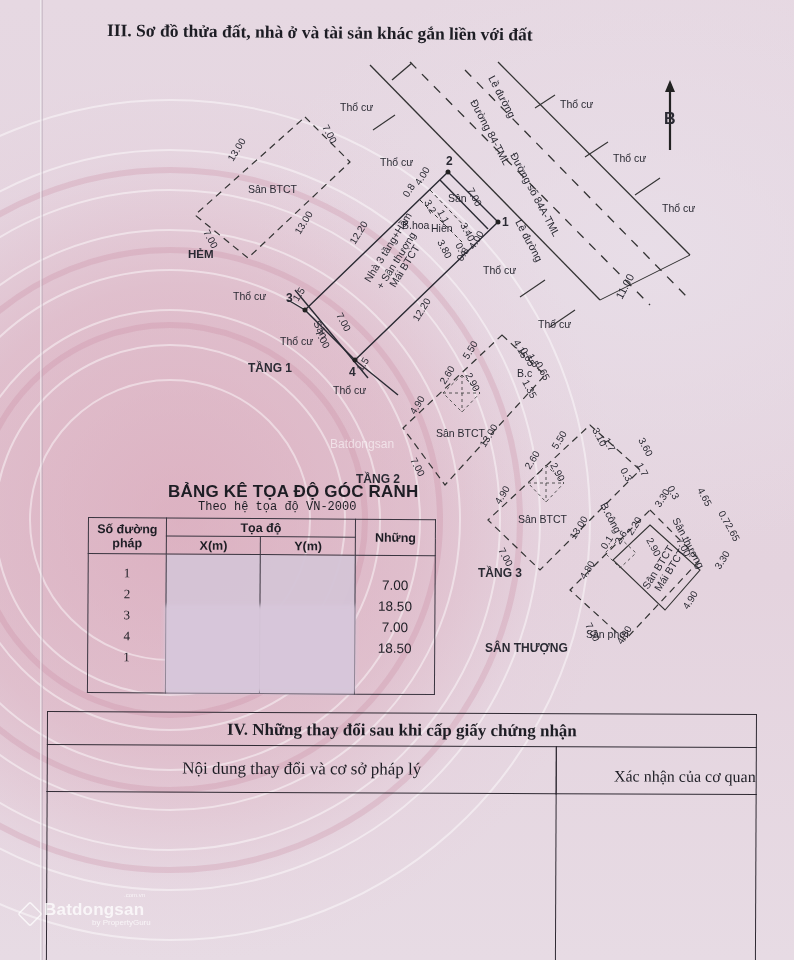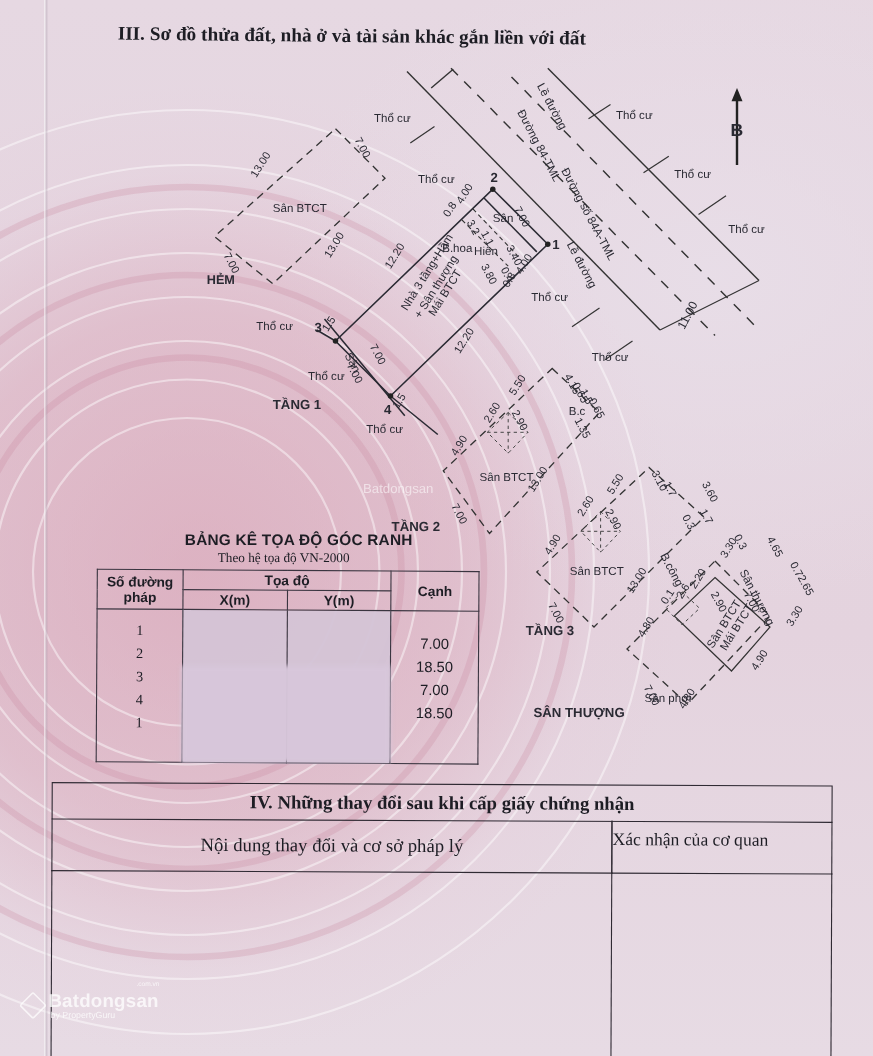--- a/index.html
+++ b/index.html
@@ -22,24 +22,24 @@
     background:linear-gradient(90deg, rgba(255,255,255,0.7), rgba(150,130,150,0.4));
   }
   .title-iii {
     position:absolute; left:107px; top:20px;
     font-family:"Liberation Serif", serif; font-weight:bold; font-size:17.5px;
     transform:rotate(0.6deg); transform-origin:left center;
   }
   .plot { position:absolute; inset:0; }
   .plot text { font-family:"Liberation Sans", sans-serif; fill:#2a2a33; }
   .coord-title {
-    position:absolute; left:168px; top:482px; font-weight:bold; font-size:14px; letter-spacing:0.2px;
+    position:absolute; left:168px; top:482px; font-weight:bold; font-size:17px; letter-spacing:0.2px;
   }
   .coord-sub {
-    position:absolute; left:198px; top:500px; font-family:Liberation Serif, serif; font-size:12px;
+    position:absolute; left:198px; top:500px; font-family:Liberation Mono, monospace; font-size:12px;
   }
   table.coords {
     position:absolute; left:88px; top:517px; width:348px; height:176px;
     border-collapse:collapse; font-size:12.5px;
     transform:rotate(0.35deg); transform-origin:left top;
   }
   table.coords th, table.coords td { border:1.2px solid #3a3540; padding:0; }
   table.coords th { font-weight:bold; font-size:12.5px; height:17px; }
   table.coords td.pts { vertical-align:top; text-align:center; border-top:1.2px solid #3a3540; }
   table.coords td.blur {
@@ -62,36 +62,36 @@
   }
   .iv-col-left {
     position:absolute; left:0; top:33px; width:510px; height:48px;
     border:1.3px solid #2f2a33; border-top:none; box-sizing:border-box;
     text-align:center; line-height:48px;
     font-family:"Liberation Serif", serif; font-size:17px;
   }
   .iv-col-right {
     position:absolute; left:509px; top:33px; width:201px; height:48px;
     border:1.3px solid #2f2a33; border-top:none; box-sizing:border-box;
-    text-align:left; padding-top:8px;
+    text-align:right; padding-top:20px;
     font-family:"Liberation Serif", serif; font-size:16px; line-height:20px;
   }
   .iv-body-left {
     position:absolute; left:0; top:80px; width:510px; height:200px;
     border-left:1.3px solid #2f2a33; border-right:1.3px solid #2f2a33; box-sizing:border-box;
   }
   .iv-body-right {
     position:absolute; left:509px; top:80px; width:201px; height:200px;
     border-right:1.3px solid #2f2a33; box-sizing:border-box;
   }
   .watermark {
     position:absolute; left:18px; top:900px; color:rgba(255,255,255,0.75);
   }
   .wm-name { font-size:17px; font-weight:bold; letter-spacing:0.2px; margin-left:26px; }
-  .wm-by { font-size:8px; margin-left:28px; margin-top:-2px; }
+  .wm-by { font-size:8px; margin-left:28px; margin-top:-2px;padding-left:46px; }
   .wm-dom { position:absolute; left:106px; top:-8px; font-size:6px; }
   .wm-icon {
     position:absolute; left:0; top:2px; width:20px; height:20px;
     border:2px solid rgba(255,255,255,0.7); border-radius:3px; transform:rotate(45deg) scale(0.75);
   }
   .wm-mid { position:absolute; left:330px; top:437px; color:rgba(255,255,255,0.55); font-size:12px; }
 </style>
 </head>
 <body>
 
@@ -324,21 +324,21 @@
       <col style="width:95px">
       <col style="width:80px">
   </colgroup>
   <tbody>
       <tr>
     <th rowspan="2">
       <div>Số đường</div>
       <div>pháp</div>
     </th>
     <th colspan="2">Tọa độ</th>
-    <th rowspan="2">Cạnh</th>
+    <th rowspan="2">Những</th>
   </tr>
   <tr>
     <th>X(m)</th>
     <th>Y(m)</th>
   </tr>
   <tr>
     <td class="pts">
       <div style="height:8px"></div>
       <div class="pt-line">1</div>
       <div class="pt-line">2</div>

